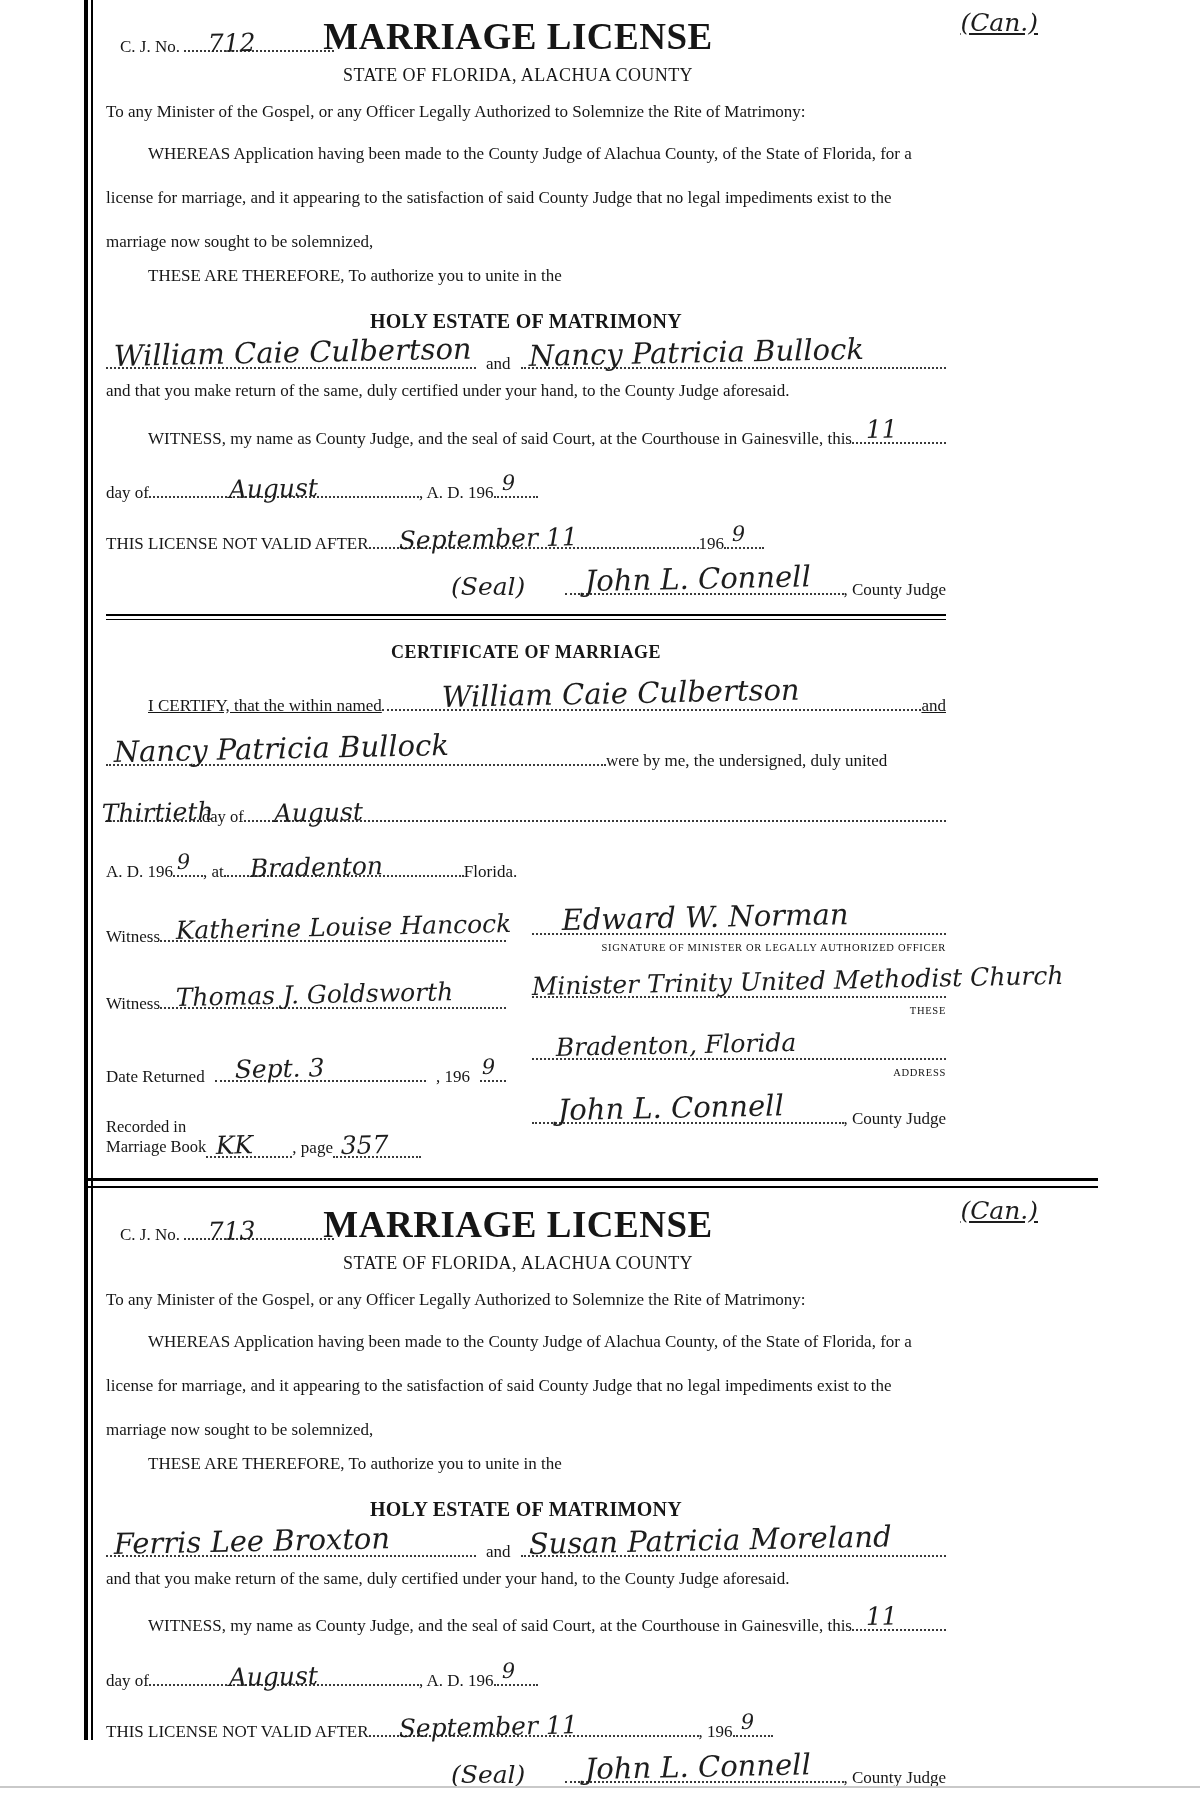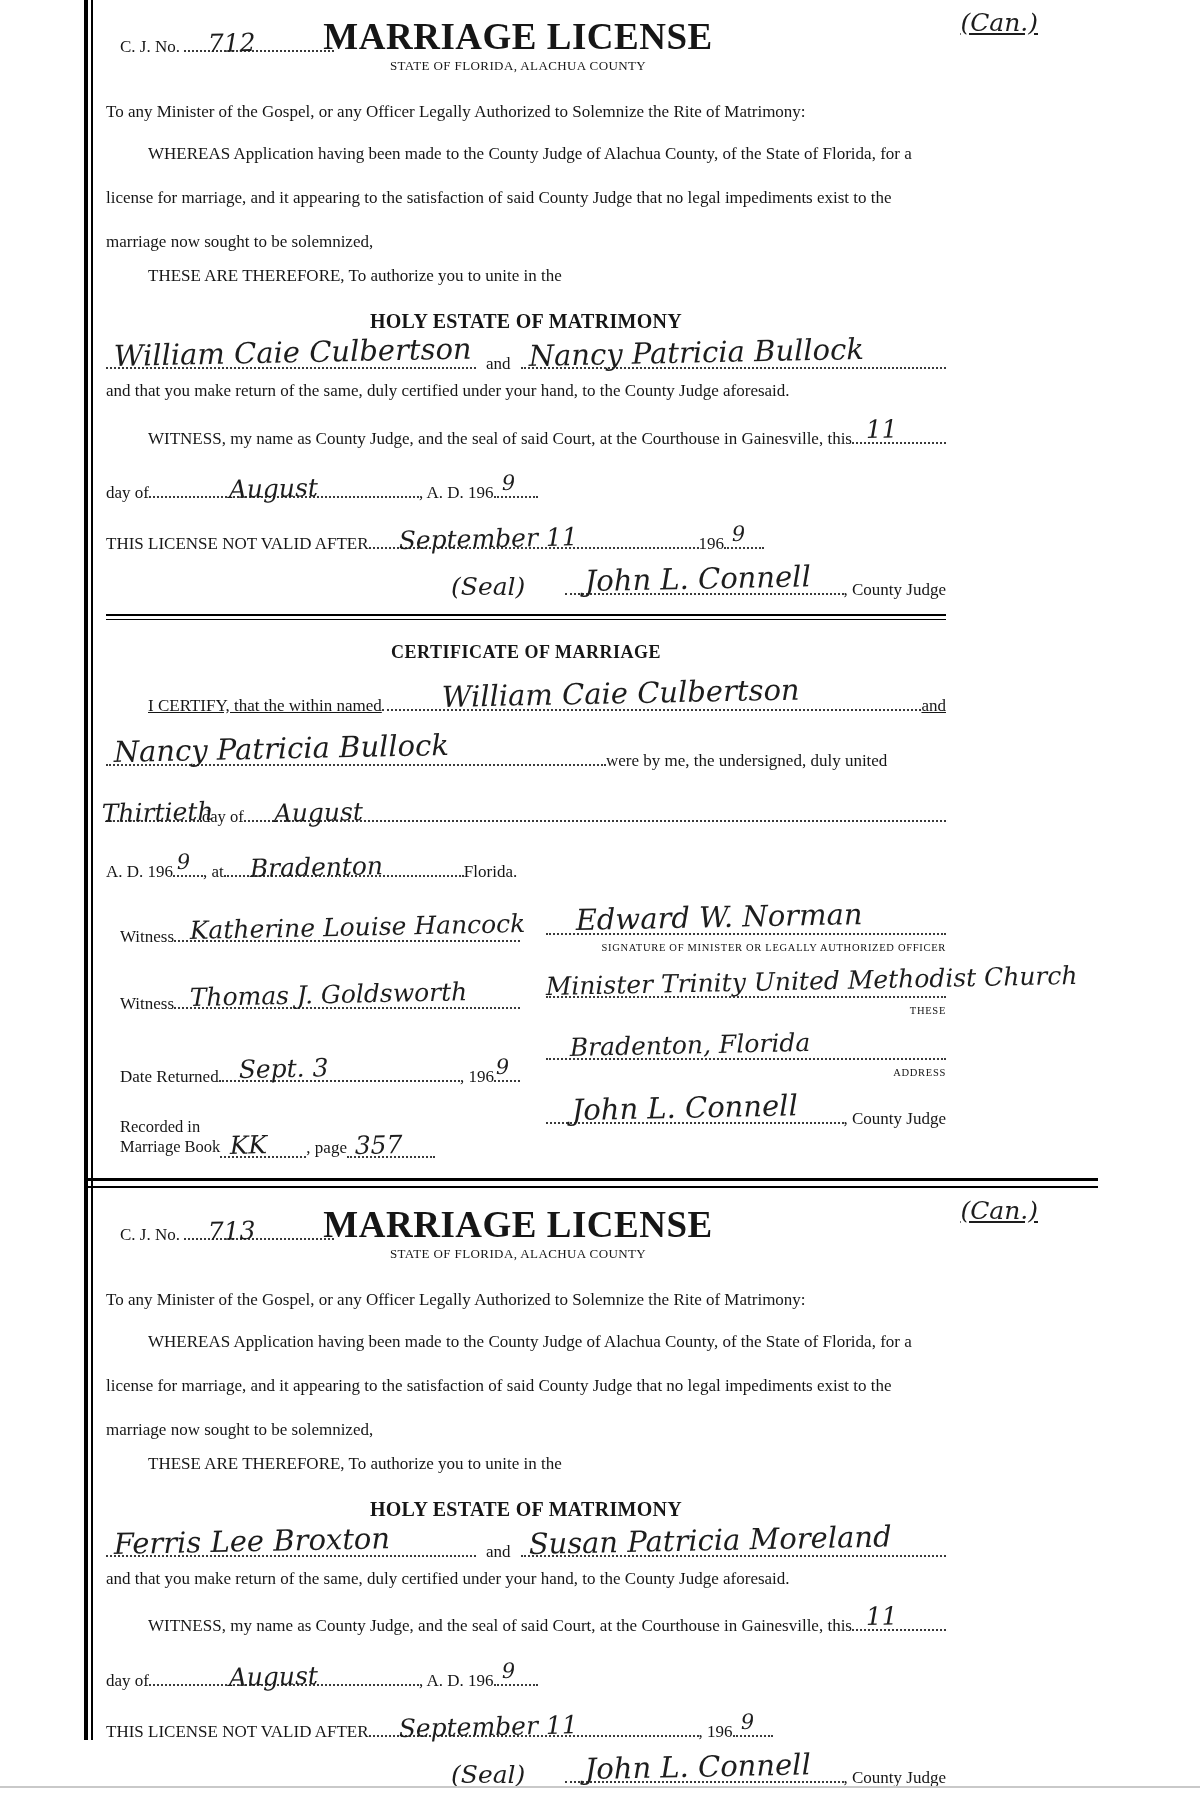--- a/index.html
+++ b/index.html
@@ -12,21 +12,21 @@
 
   .doc{position:absolute;left:106px;top:0;width:840px;}
 
   .license-block{position:relative;padding-top:10px;}
   .corner{position:absolute;right:-92px;top:10px;text-decoration:underline;}
 
   .header{position:relative;height:64px;margin-top:4px;}
   .cj{position:absolute;left:14px;top:18px;white-space:nowrap;font-size:17px;}
   .titles{position:absolute;left:0;right:16px;text-align:center;}
   .main-title{font-size:37px;font-weight:bold;letter-spacing:0.5px;transform:scaleY(1.05);}
-  .sub-title{font-size:13px;letter-spacing:0.4px;margin-top:1px;}
+  .sub-title{font-size:18px;letter-spacing:0.4px;margin-top:8px;}
 
   p,.row{font-size:17px;}
   .salutation{margin:22px 0 0 0;line-height:1.4;}
   .whereas{margin:8px 0 0 0;line-height:2.6;text-indent:42px;}
   .therefore{margin:2px 0 0 0;text-indent:42px;}
 
   .row{display:flex;align-items:baseline;white-space:nowrap;}
   .fill{position:relative;border-bottom:2px dotted #3a3a3a;height:1.05em;display:inline-block;}
   .fill-flex{flex:1 1 auto;}
   .hw{position:absolute;left:8px;bottom:-6px;line-height:1;white-space:nowrap;
@@ -50,25 +50,25 @@
   .inner-divider{margin-top:14px;height:3px;border-top:2px solid #000;border-bottom:1px solid #000;}
   .block-divider{position:relative;left:-18px;width:1010px;height:5px;margin-top:2px;
                  border-top:3px solid #000;border-bottom:2px solid #000;}
 
   .cert-heading{text-align:center;font-size:18px;font-weight:bold;letter-spacing:0.5px;margin-top:22px;}
   .certify-row{margin-top:28px;text-decoration:underline;}
   .bride-row{margin-top:30px;}
   .authority-row{margin-top:32px;font-size:16.5px;}
   .place-row{margin-top:30px;}
   .cols{display:flex;margin-top:34px;}
-  .col-left{flex:0 0 400px;margin-left:14px;}
+  .col-left{flex:0 0 400px;}
   .col-right{flex:1 1 auto;margin-left:26px;}
   .wit-row{margin-top:42px;}
   .wit-row:first-child{margin-top:6px;}
-  .dr-row{margin-top:48px;}
+  .dr-row{margin-top:48px;gap:10px;}
   .rec-row{margin-top:30px;align-items:flex-end;}
   .rec-label{font-size:16.5px;line-height:1.25;white-space:nowrap;}
   .sig-block{margin-bottom:26px;}
   .sig-label{text-align:right;font-size:10.5px;letter-spacing:0.7px;margin-top:3px;color:#111;}
   .sig-line{width:100%;}
   .judge-row{margin-top:16px;}
   .spacer{display:inline-block;}
 </style>
 </head>
 <body>

